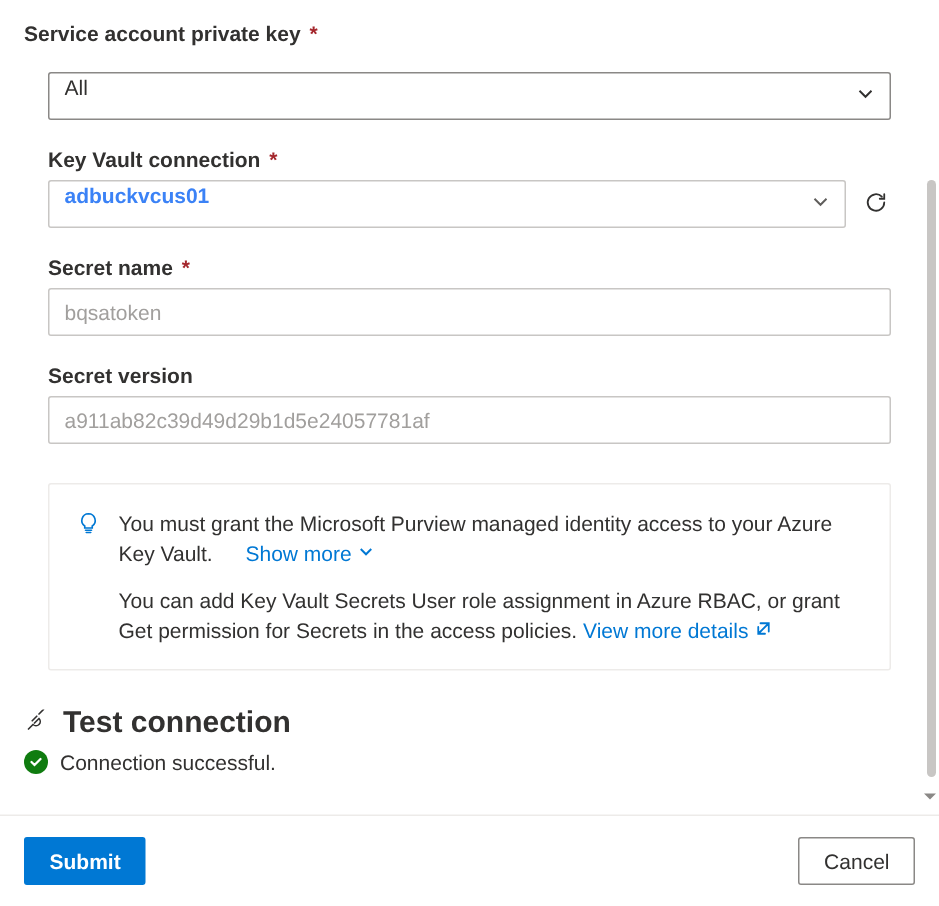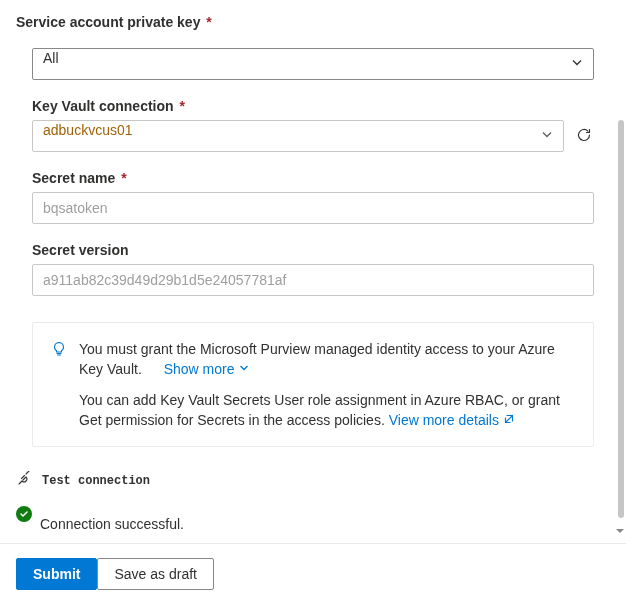--- a/index.html
+++ b/index.html
@@ -56,22 +56,23 @@
       border: 1px solid #8a8886;
       border-radius: 2px;
       padding: 0 32px 12px 10px;
       font-size: 14px;
       background: #ffffff;
       color: #323130;
       appearance: none;
       cursor: pointer;
     }
     .select-input.disabled {
-      color: #a16207;
+      color: #3b82f6;
       border-color: #c8c6c4;
+      font-weight: bold;
     }
     .chevron-down {
       position: absolute;
       right: 10px;
       top: 50%;
       transform: translateY(-50%);
       pointer-events: none;
     }
     .select-box {
       position: relative;
@@ -142,42 +143,40 @@
       padding: 4px 0 8px 0;
     }
     .test-row {
       display: flex;
       align-items: center;
       gap: 10px;
       margin-bottom: 6px;
     }
     .test-label {
       font-weight: 600;
-      font-size: 12px;
-      font-family: Liberation Mono, monospace;
+      font-size: 20px;
     }
     .status-row {
       display: flex;
       align-items: center;
       gap: 8px;
     }
     .status-icon {
       width: 16px;
       height: 16px;
       border-radius: 50%;
       background: #107c10;
       display: flex;
       align-items: center;
       justify-content: center;
       flex-shrink: 0;
     }
     .status-text {
       font-size: 14px;
       color: #323130;
-      margin-top: 20px;
     }
     .footer {
       position: absolute;
       bottom: 0;
       left: 0;
       right: 0;
       border-top: 1px solid #edebe9;
       padding: 14px 16px;
       display: flex;
       align-items: center;
@@ -336,15 +335,15 @@
 
 <div class="scrollbar-indicator"></div>
 <div class="scroll-arrow">
   <svg width="12" height="12" viewBox="0 0 12 12">
       <path d="M2 4l4 4 4-4z" fill="#8a8886"></path>
     </svg>
 </div>
 
 <div class="footer">
   <button class="btn btn-primary">Submit</button>
-  <button class="btn btn-secondary">Save as draft</button>
   <div class="footer-spacer"></div>
+  <button class="btn btn-secondary">Cancel</button>
 </div>
 
 </body></html>

